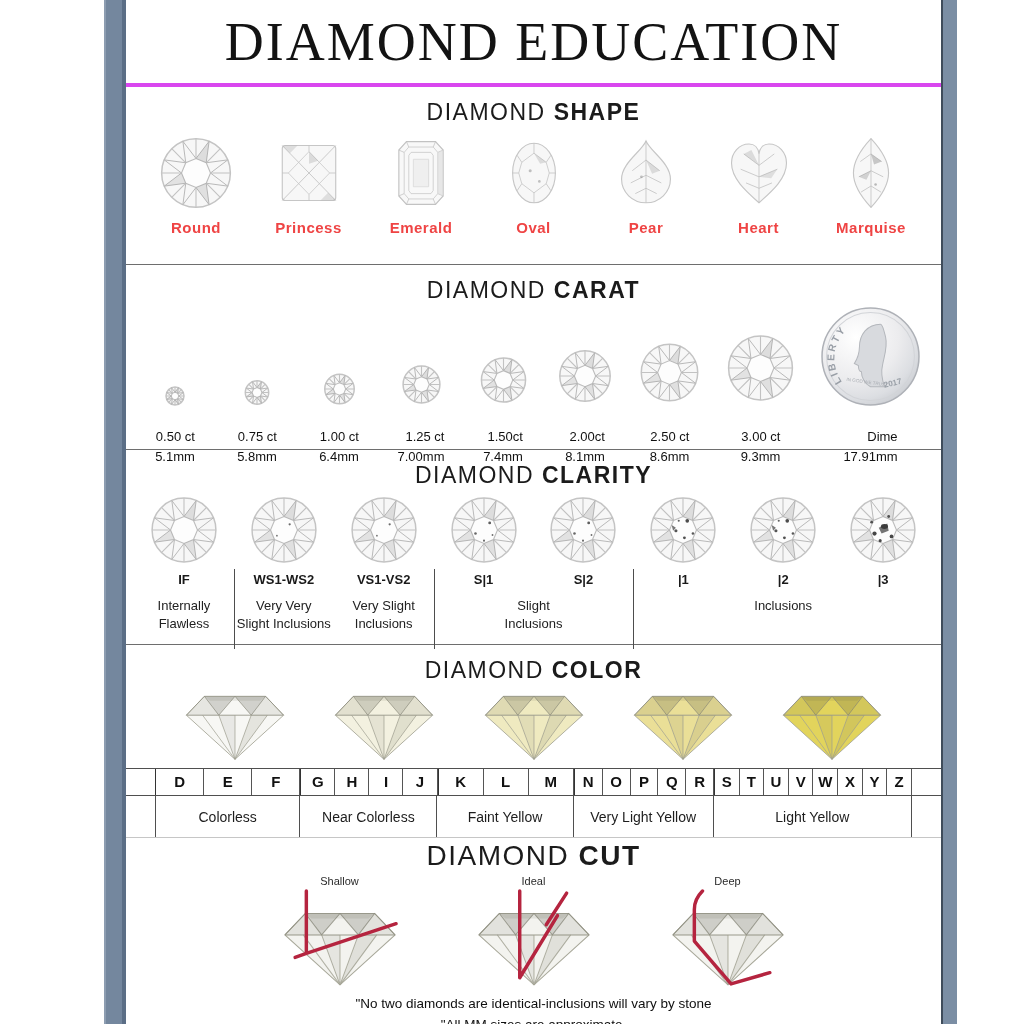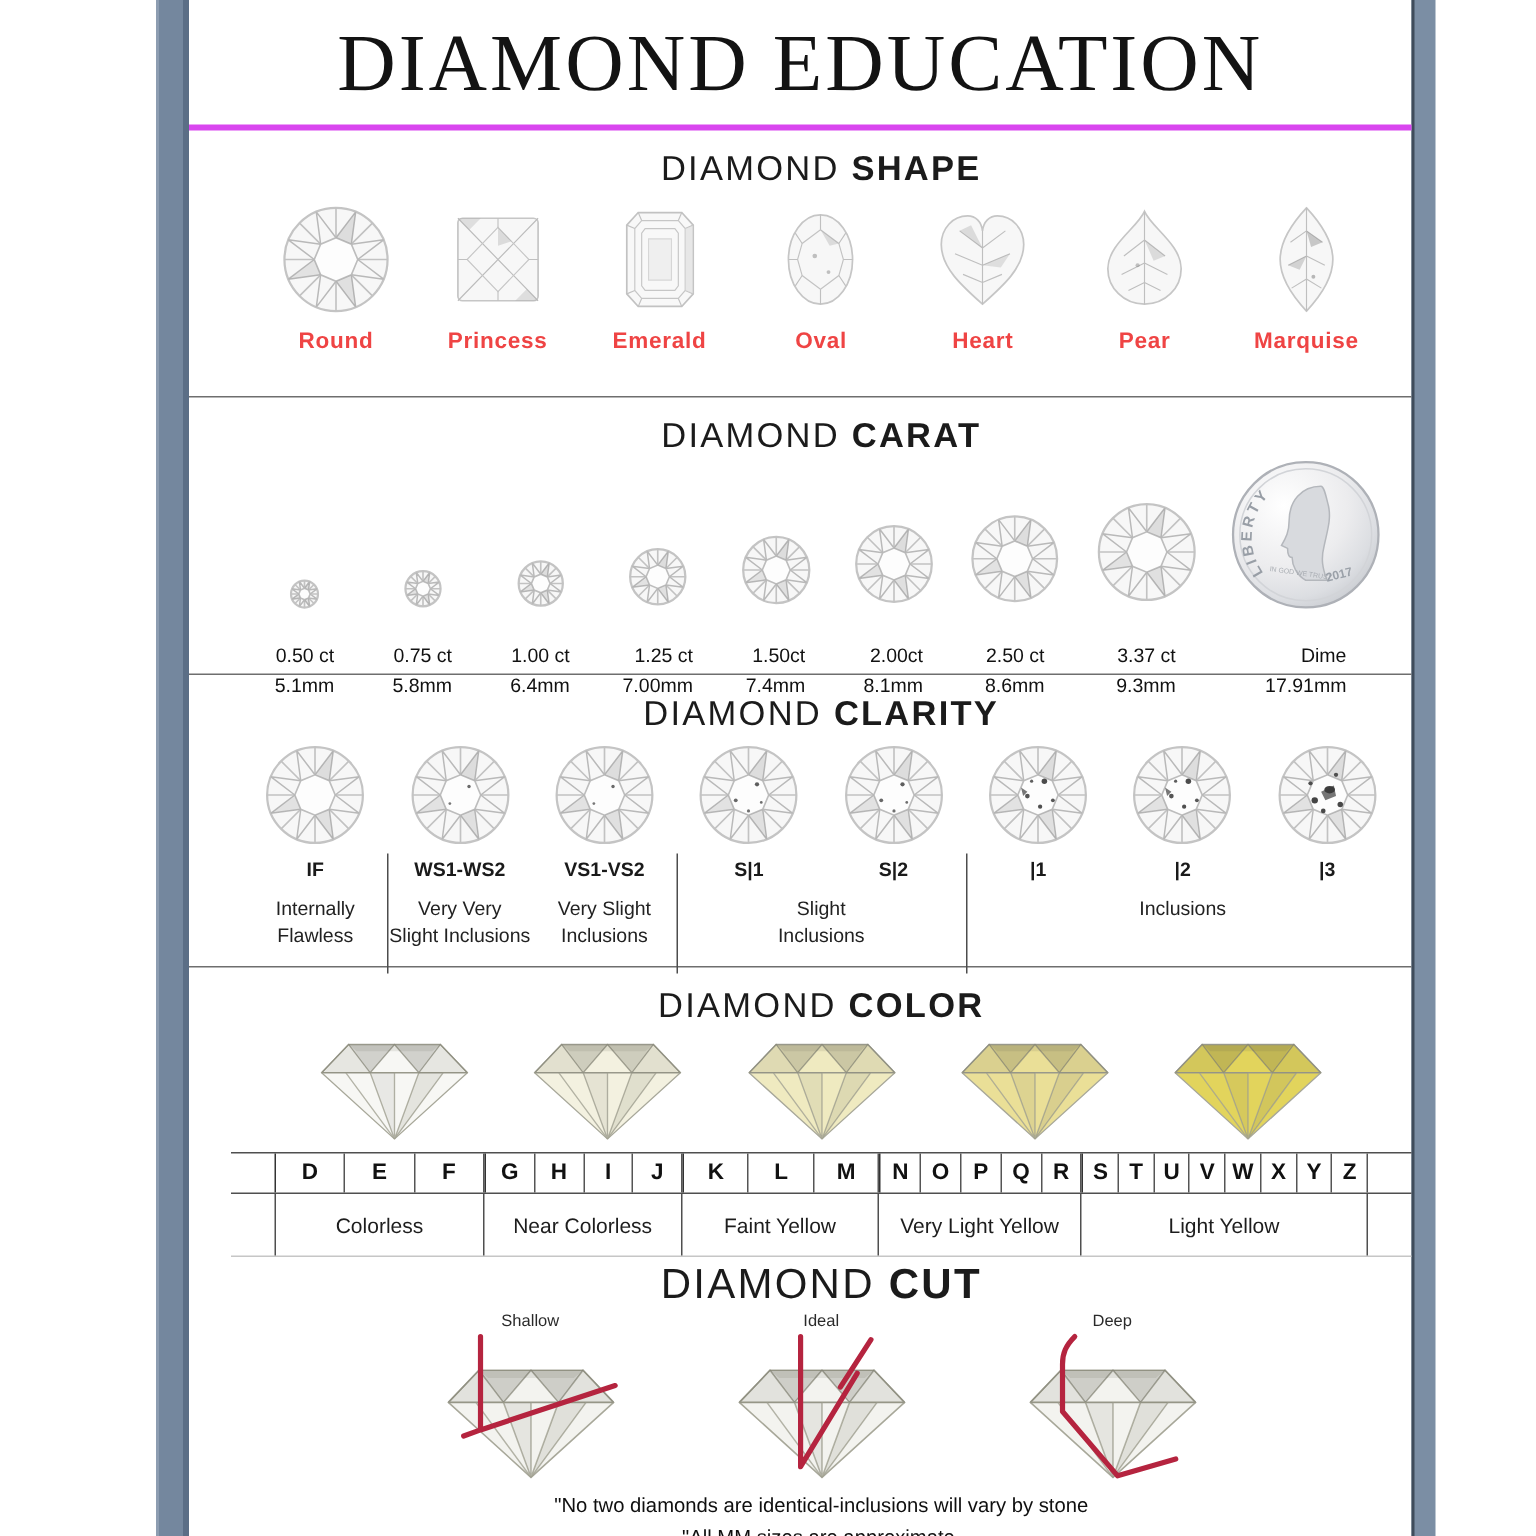--- a/index.html
+++ b/index.html
@@ -9,21 +9,21 @@
             border-left:2px solid #8d9db1;border-right:4px solid #5b6e86;}
   .bar-right{position:absolute;left:941px;top:0;bottom:0;width:14px;background:#7b8ea4;
              border-left:2px solid #3f4c5b;}
   .content{position:absolute;left:126px;top:0;width:815px;height:1024px;}
 
   .title-block{height:87px;box-sizing:border-box;border-bottom:4px solid #d946ef;
                display:flex;align-items:center;justify-content:center;}
   .title{font-family:"Liberation Serif","DejaVu Serif",serif;font-size:54px;letter-spacing:2px;
          color:#131313;white-space:nowrap;}
 
-  .section{box-sizing:border-box;border-bottom:1px solid #6e6e6e;padding-left:28px;}
+  .section{box-sizing:border-box;border-bottom:1px solid #6e6e6e;}
   .sec-head{text-align:center;font-size:23px;letter-spacing:1.5px;color:#1b1b1b;padding-top:12px;}
   .sec-head .bold{font-weight:bold;}
 
   
   .sec-shape{height:178px;}
   .shape-row{display:flex;justify-content:space-between;padding:5px 26px 0;}
   .shape-item{display:flex;flex-direction:column;align-items:center;width:88px;}
   .shape-item svg{width:80px;height:84px;}
   .shape-label{font-weight:bold;font-size:15px;color:#ef4444;margin-top:4px;letter-spacing:.5px;}
 
@@ -268,29 +268,29 @@
             <div class="shape-label">Emerald</div>
           </div>
           <div class="shape-item">
             <svg viewBox="0 0 100 110">
               <use href="#gem-oval"></use>
             </svg>
             <div class="shape-label">Oval</div>
           </div>
           <div class="shape-item">
             <svg viewBox="0 0 100 110">
+              <use href="#gem-pear"></use>
+            </svg>
+            <div class="shape-label">Pear</div>
+          </div>
+          <div class="shape-item">
+            <svg viewBox="0 0 100 110">
               <use href="#gem-heart"></use>
             </svg>
             <div class="shape-label">Heart</div>
-          </div>
-          <div class="shape-item">
-            <svg viewBox="0 0 100 110">
-              <use href="#gem-pear"></use>
-            </svg>
-            <div class="shape-label">Pear</div>
           </div>
           <div class="shape-item">
             <svg viewBox="0 0 100 110">
               <use href="#gem-marquise"></use>
             </svg>
             <div class="shape-label">Marquise</div>
           </div>
         </div>
     </div>
 
@@ -356,21 +356,21 @@
               </svg>
               <div class="carat-caption">
                 <div>2.50 ct</div>
                 <div>8.6mm</div>
               </div>
             </div><div class="carat-item">
               <svg viewBox="0 0 100 110">
                 <use href="#gem-round-top"></use>
               </svg>
               <div class="carat-caption">
-                <div>3.37 ct</div>
+                <div>3.00 ct</div>
                 <div>9.3mm</div>
               </div>
             </div></div>
         <div class="carat-item dime-item">
           <svg viewBox="0 0 100 100">
             <circle cx="50" cy="50" r="48" fill="url(#coinGrad)" stroke="#aeb1b7" stroke-width="1.5"></circle>
             <circle cx="50" cy="50" r="43.5" fill="none" stroke="#d2d4d8" stroke-width="1"></circle>
             <path d="M60,18 C47,18 39,28 39,41 C39,48 37,52 34,57 L38,59 C38,63 39,65 41,65 C41,70 44,77 50,80 L64,80 C61,72 60,66 62,58 C64,48 67,40 65,31 C63,23 62,18 60,18 Z" fill="#d8dade" stroke="#b4b7bc" stroke-width="1"></path>
             <text font-size="10" font-weight="bold" fill="#989ea6" letter-spacing="2"><textPath href="#libArc">LIBERTY</textPath></text>
             <text x="26" y="74" font-size="4.6" fill="#aaaeb4" transform="rotate(8 26 74)">IN GOD WE TRUST</text>

